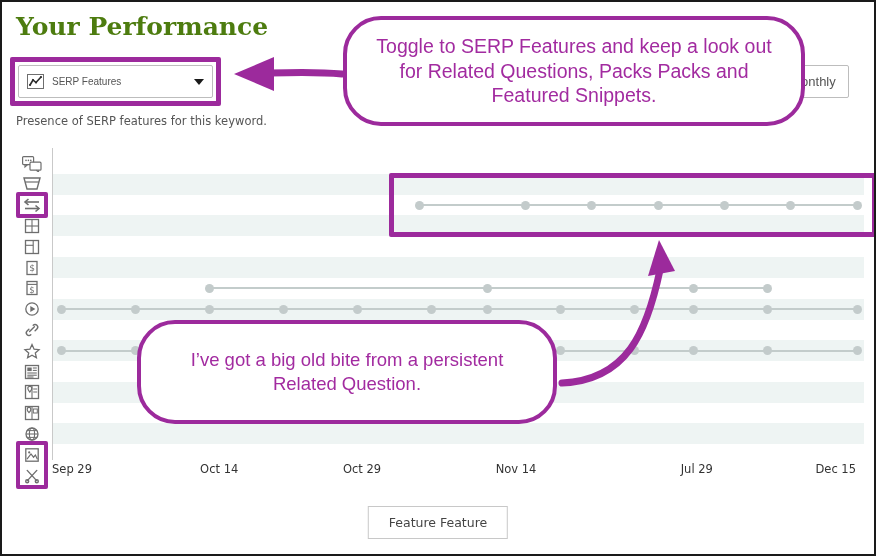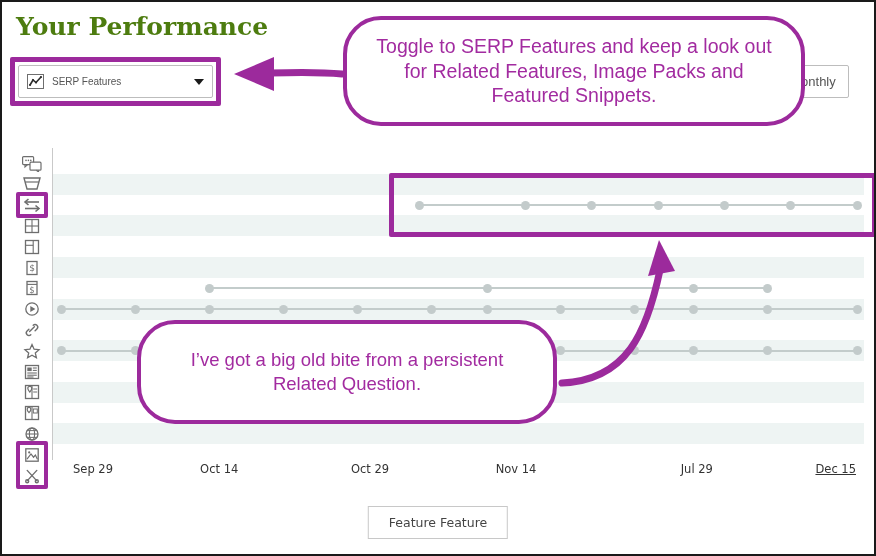--- a/index.html
+++ b/index.html
@@ -244,20 +244,21 @@
         <circle cx="3" cy="11" r="1.1" fill="#2b2b2b"></circle>
         <circle cx="6" cy="6" r="1.1" fill="#2b2b2b"></circle>
         <circle cx="9" cy="8.5" r="1.1" fill="#2b2b2b"></circle>
         <circle cx="14" cy="3" r="1.1" fill="#2b2b2b"></circle>
       </svg>
     </span>
     <span class="dd-label">SERP Features</span>
     <span class="caret"></span>
   </div>
 
+  <div id="subtitle">Presence of SERP features for this keyword.</div>
 
   <div id="period-button">Monthly</div>
 
   <div id="chart-wrap">
     <div id="icon-col">
         <div class="feature-icon" style="top: 5px;">
           <svg viewBox="0 0 20 16" width="20" height="16">
             <rect x="0.6" y="0.6" width="11" height="8" rx="1" fill="none" stroke="#6e6e6e" stroke-width="1.2"></rect>
             <path d="M3 8.6 L3 11 L5.6 8.6" fill="none" stroke="#6e6e6e" stroke-width="1.2"></path>
             <circle cx="4" cy="4.4" r="0.8" fill="#6e6e6e"></circle>
@@ -476,44 +477,44 @@
         <div class="series-row" style="top: 213px;"></div>
         <div class="series-row" style="top: 233.8px;"></div>
         <div class="series-row" style="top: 254.6px;"></div>
         <div class="series-row" style="top: 275.4px;"></div>
         <div class="series-row" style="top: 296.2px;"></div>
         <div id="row-highlight" style="left: 336.2px; width: 487.8px; top: 24.6px; height: 64.4px;"></div>
       </div>
   </div>
 
   <div id="axis">
-      <div class="tick" style="left: 8px; transform: translateX(-8px); margin-left: 21px;">Sep 29</div>
+      <div class="tick" style="left: 8px; transform: translateX(-8px);">Sep 29</div>
       <div class="tick" style="left: 167.2px; transform: translateX(-50%);">Oct 14</div>
-      <div class="tick" style="left: 318px; transform: translateX(-50%);">Oct 29</div>
+      <div class="tick" style="left: 310px; transform: translateX(-50%);">Oct 29</div>
       <div class="tick" style="left: 464px; transform: translateX(-50%);">Nov 14</div>
       <div class="tick" style="left: 644.8px; transform: translateX(-50%);">Jul 29</div>
-      <div class="tick" style="left: 804px; transform: translateX(-100%); text-decoration: underline;">Dec 15</div>
+      <div class="tick" style="left: 804px; transform: translateX(-100%);">Dec 15</div>
     </div>
 
   <div id="legend">Feature Feature</div>
 
   <svg class="arrow-svg">
 
     <g>
       <path d="M 340 72 C 320 70, 300 70, 268 71" stroke="#9c2a9c" stroke-width="7" fill="none" stroke-linecap="round"></path>
       <polygon points="232,72 272,55 272,89" fill="#9c2a9c"></polygon>
     </g>
 
     <g>
       <path d="M 560 381 C 625 378, 645 330, 658 268" stroke="#9c2a9c" stroke-width="7" fill="none" stroke-linecap="round"></path>
       <polygon points="657,238 646,274 673,269" fill="#9c2a9c"></polygon>
     </g>
   </svg>
 
   <div class="callout" id="callout-top">
-    <span>Toggle to SERP Features and keep a look out for Related Features, Image Packs and Featured Snippets.</span>
+    <span>Toggle to SERP Features and keep a look out for Related Questions, Packs Packs and Featured Snippets.</span>
   </div>
 
   <div class="callout" id="callout-bottom">
     <span>I’ve got a big old bite from a persistent Related Question.</span>
   </div>
 
 </div>
 
 </body></html>

